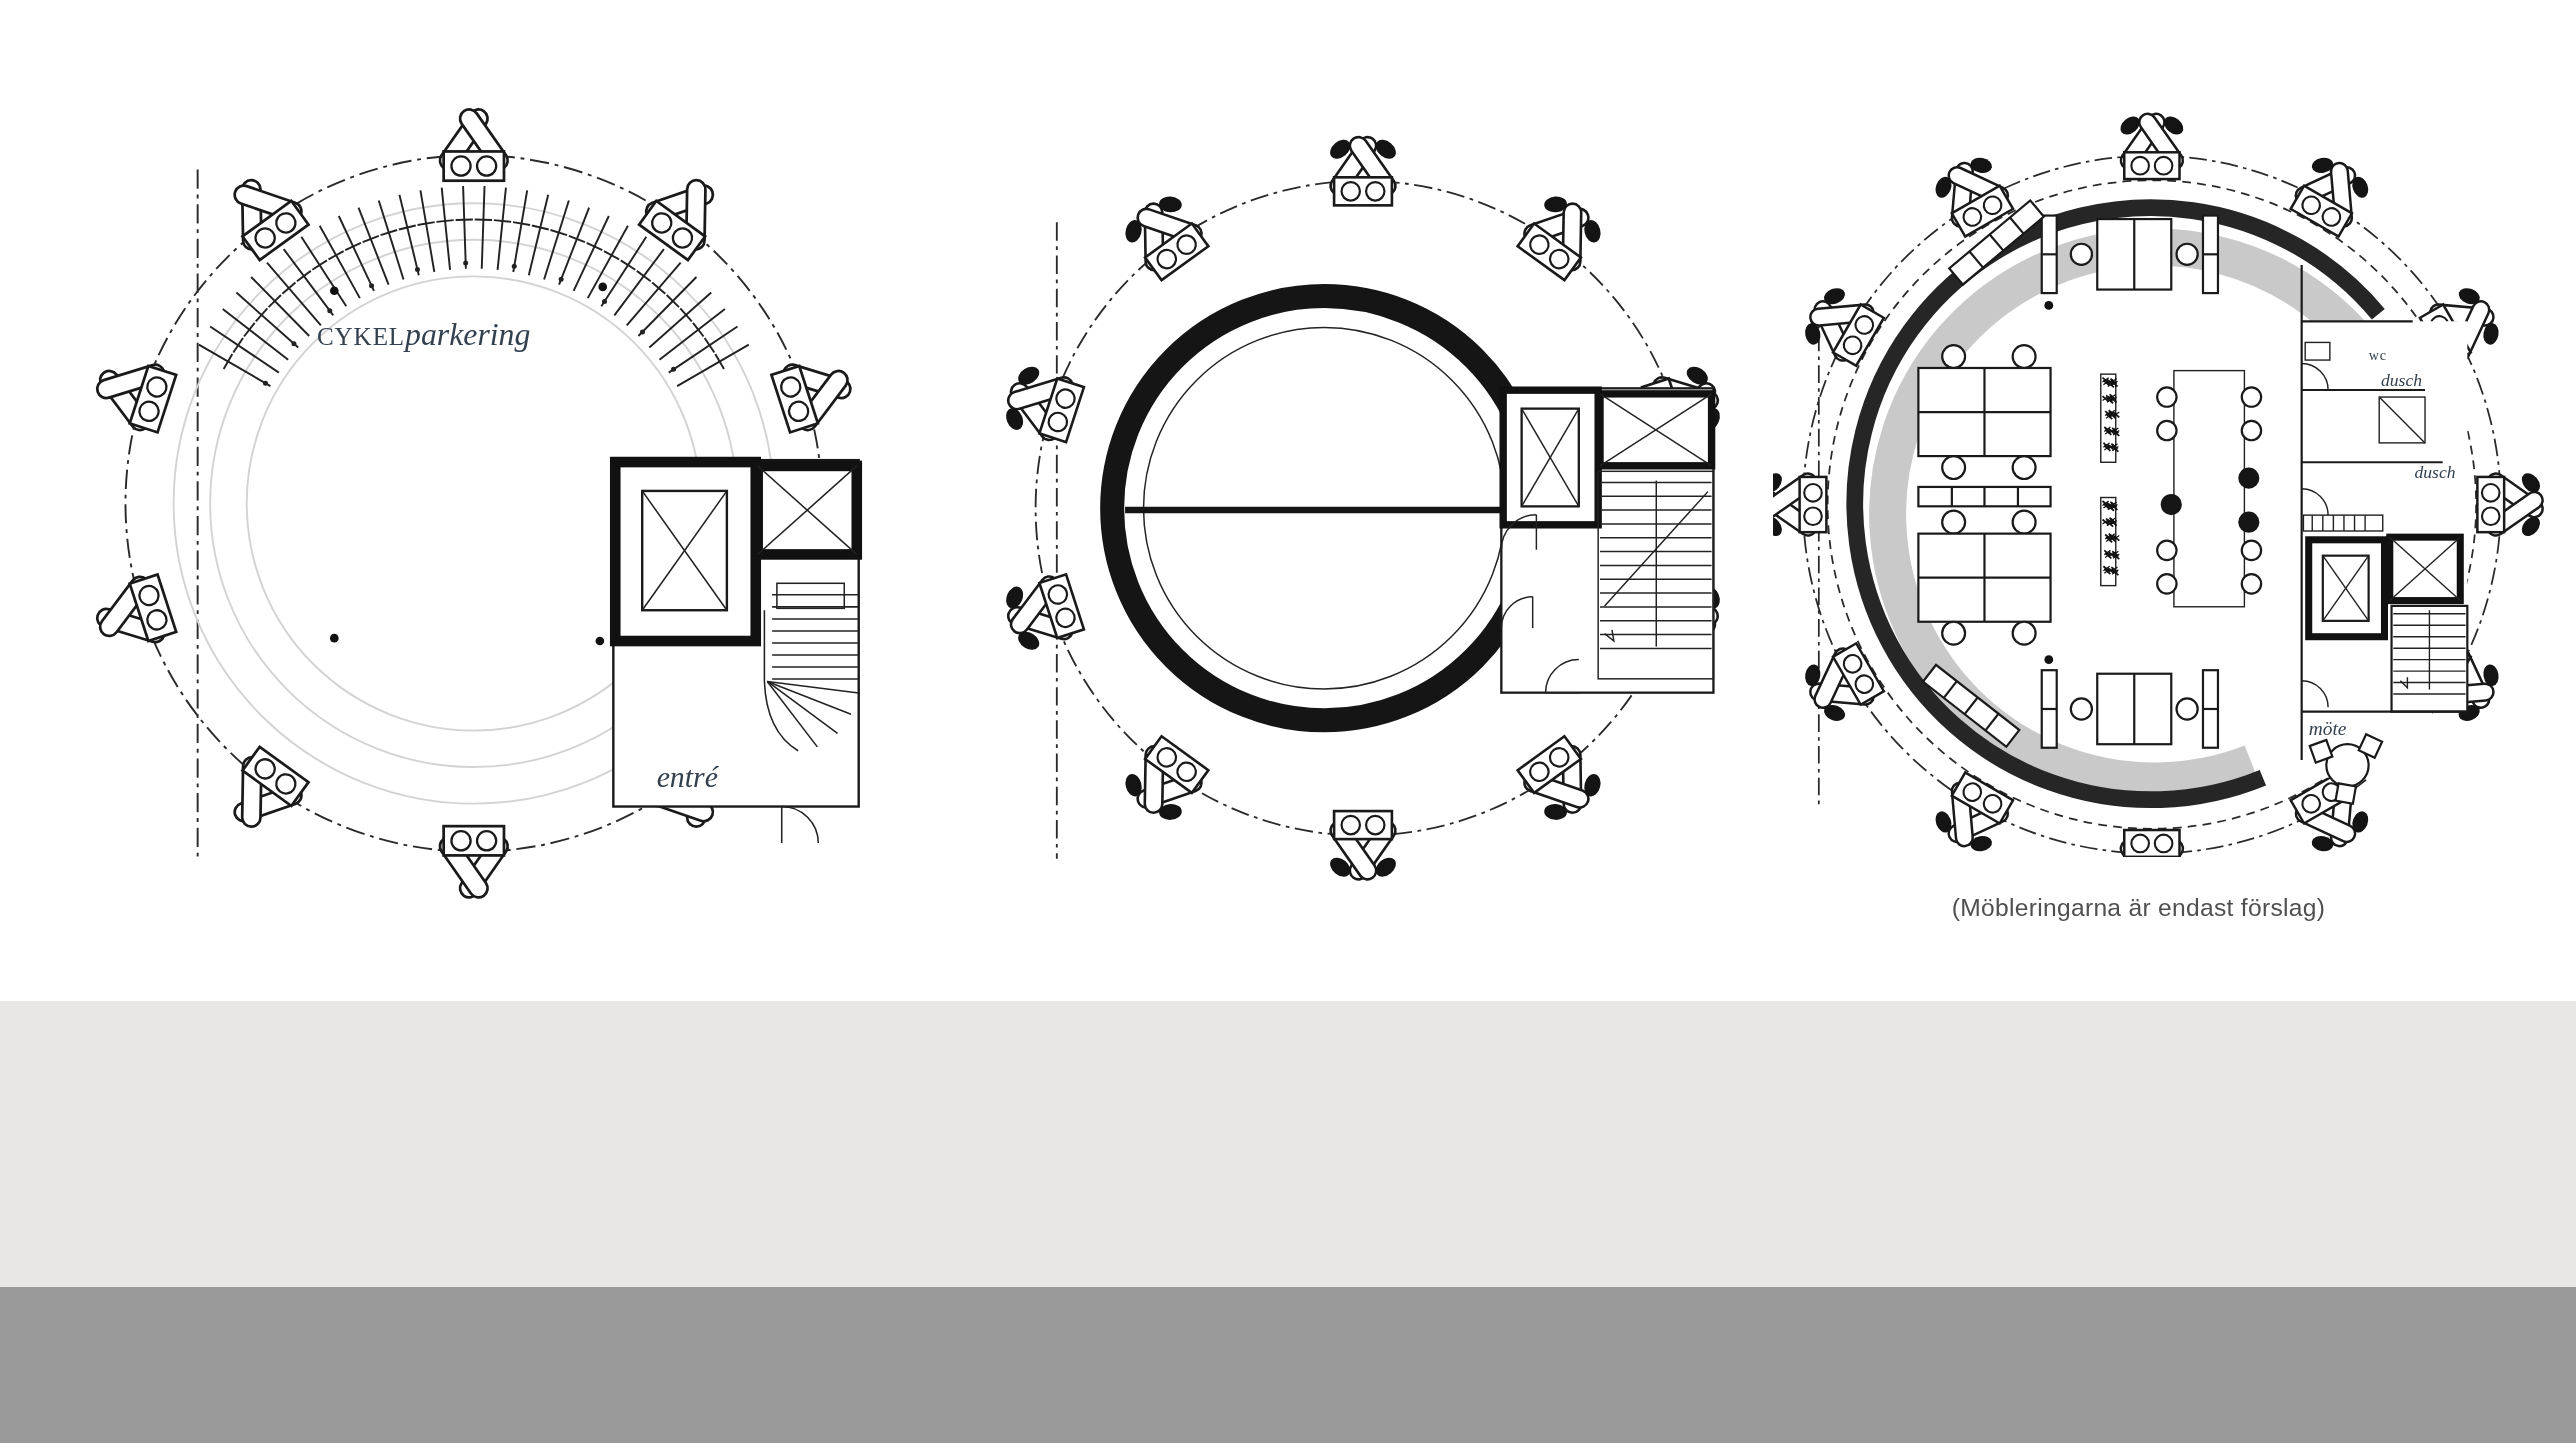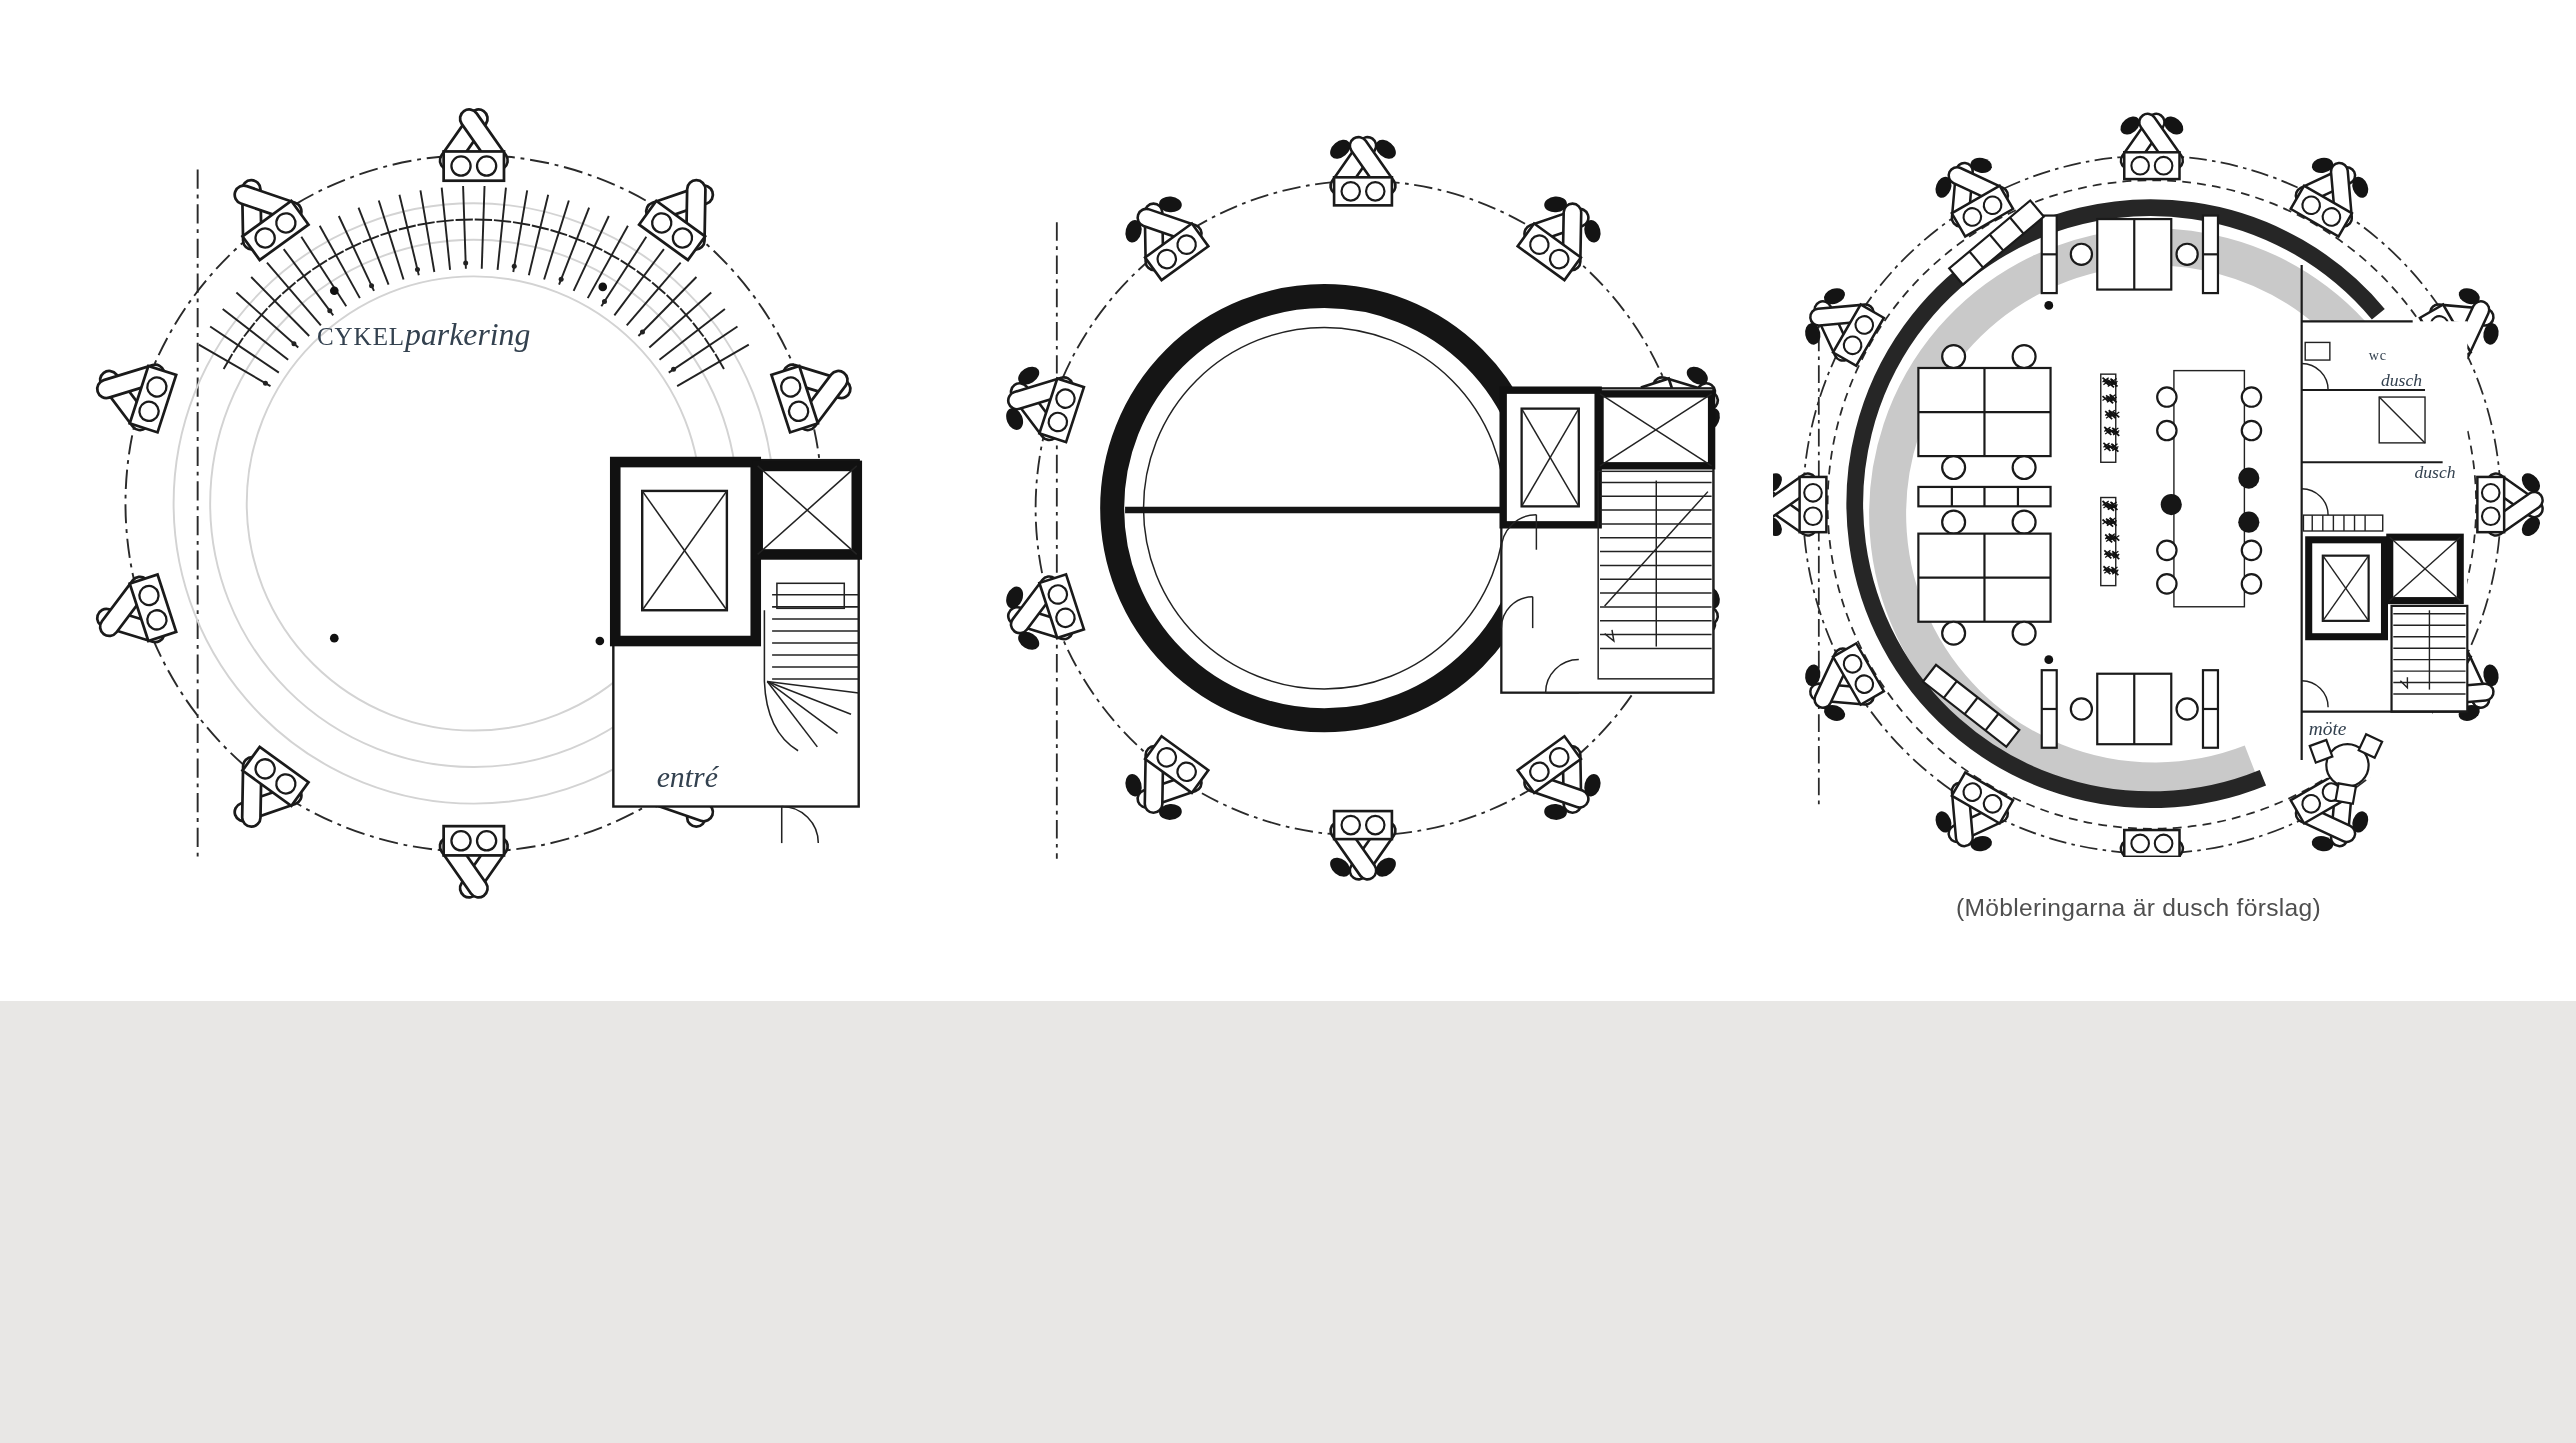--- a/index.html
+++ b/index.html
@@ -1,16 +1,16 @@
 <!DOCTYPE html>
 <html style="font-size:14.6px"><head>
 <meta charset="utf-8">
 <style>
   html,body{margin:0;padding:0;background:#9a9a9a;}
-  .page{position:relative;width:2576px;height:1443px;background:#ffffff;overflow:hidden;
+  .page{position:relative;width:2576px;height:1287px;background:#ffffff;overflow:hidden;
         font-family:"Liberation Sans",sans-serif;}
   .gray-band{position:absolute;left:0;top:1001px;width:2576px;height:442px;background:#e8e7e5;}
   svg.plan{position:absolute;}
   
   .dashdot{fill:none;stroke:#2a2a2a;stroke-width:2;stroke-dasharray:20 6 4 6;}
   .dashed {fill:none;stroke:#2a2a2a;stroke-width:2;stroke-dasharray:10 7;}
   .gring  {fill:none;stroke:#d3d3d3;stroke-width:2;}
   .ink    {stroke:#1a1a1a;stroke-width:2.5;fill:none;}
   .inkw   {stroke:#1a1a1a;stroke-width:2.5;fill:#ffffff;}
   .thick  {stroke:#111111;stroke-width:11;fill:#ffffff;}
@@ -494,21 +494,21 @@
       <text class="serif-it" x="608" y="762" font-size="22">möte</text>
       <g>
         <circle class="inkw" cx="652" cy="796" r="24"></circle>
         <rect class="inkw" x="612" y="770" width="20" height="20" transform="rotate(-20 622 780)"></rect>
         <rect class="inkw" x="668" y="764" width="20" height="20" transform="rotate(25 678 774)"></rect>
         <rect class="inkw" x="640" y="818" width="20" height="20" transform="rotate(10 650 828)"></rect>
       </g>
     </g>
   </svg>
 
-  <div class="caption">(Möbleringarna är dusch förslag)</div>
+  <div class="caption">(Möbleringarna är endast förslag)</div>
 
   <div class="gray-band" style="background: rgb(232, 231, 229);">
 
     
 
     
 
     
 
     

